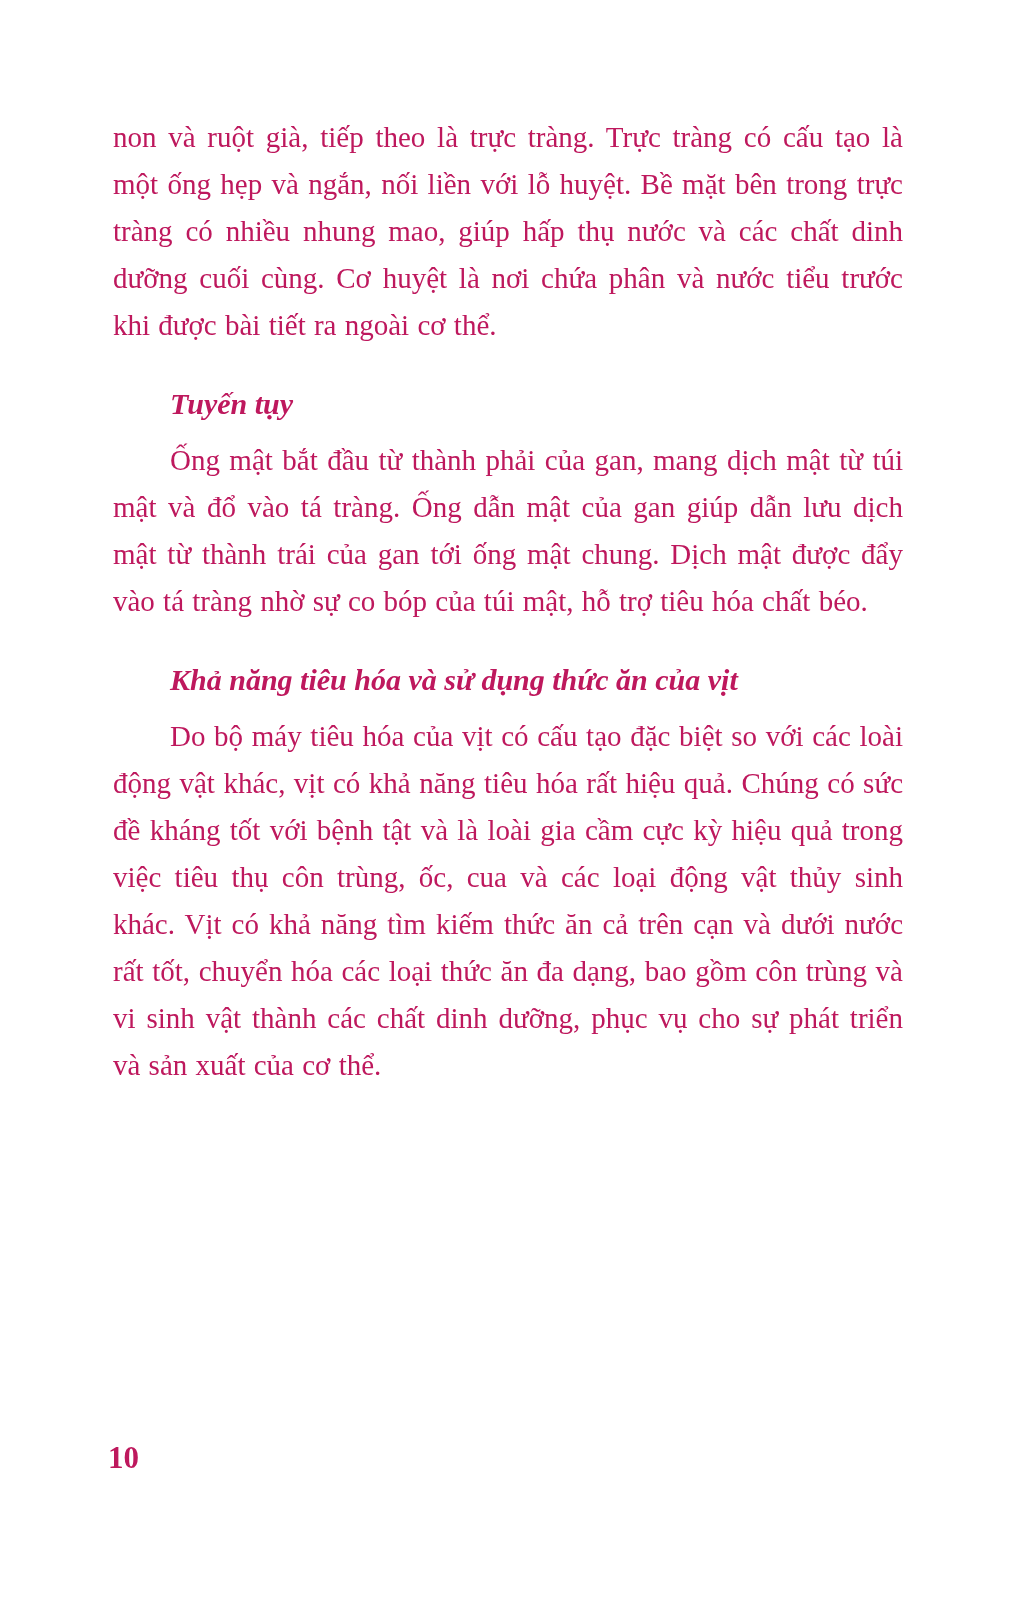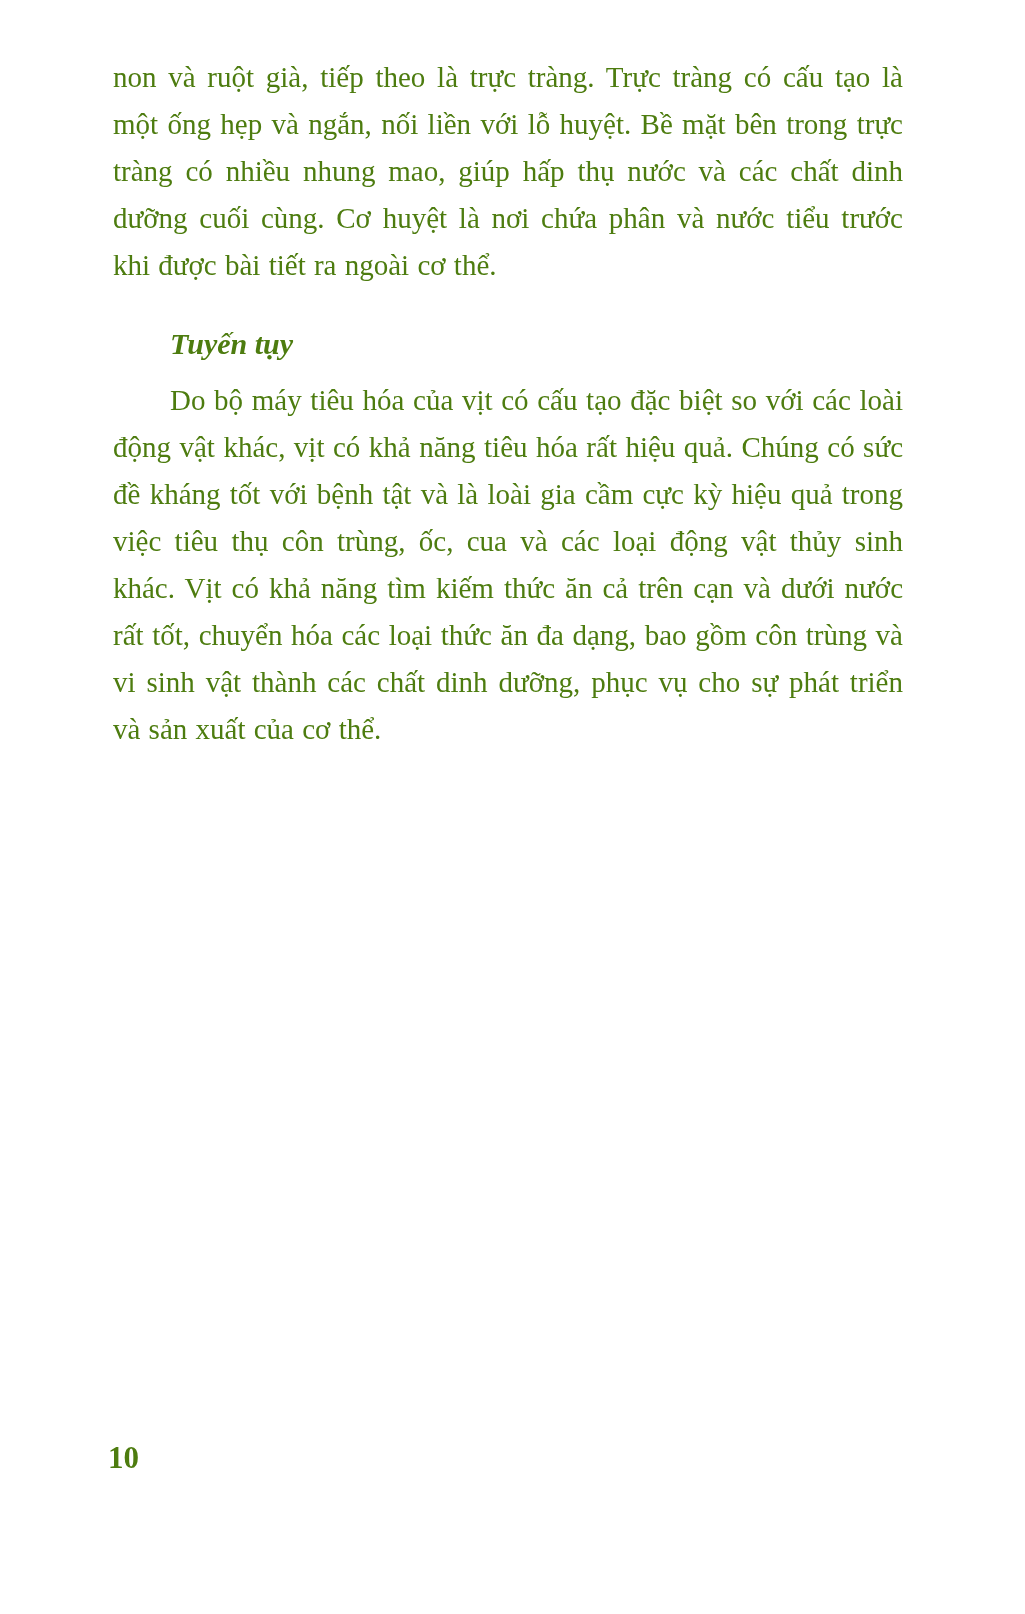--- a/index.html
+++ b/index.html
@@ -6,25 +6,25 @@
     margin: 0;
     padding: 0;
     background: #ffffff;
   }
   .page {
     position: relative;
     box-sizing: border-box;
     width: 1025px;
     height: 1614px;
     background: #ffffff;
-    padding: 54px 122px 0 113px;
+    padding: 114px 122px 0 113px;
     font-family: "Liberation Serif", "DejaVu Serif", serif;
     font-size: 29px;
     line-height: 47px;
-    color: #4d7c0f;
+    color: #be185d;
     overflow: hidden;
   }
   .para {
     margin: 0;
     text-align: justify;
     text-indent: 57px;
     word-spacing: 1px;
   }
   .para.continuation {
     text-indent: 0;
@@ -51,19 +51,21 @@
 <body>
 
 <main class="page">
 
   <p class="para continuation">non và ruột già, tiếp theo là trực tràng. Trực tràng có cấu tạo là một ống hẹp và ngắn, nối liền với lỗ huyệt. Bề mặt bên trong trực tràng có nhiều nhung mao, giúp hấp thụ nước và các chất dinh dưỡng cuối cùng. Cơ huyệt là nơi chứa phân và nước tiểu trước khi được bài tiết ra ngoài cơ thể.</p>
 
   <h2 class="heading">Tuyến tụy</h2>
 
 
 
+  <p class="para">Ống mật bắt đầu từ thành phải của gan, mang dịch mật từ túi mật và đổ vào tá tràng. Ống dẫn mật của gan giúp dẫn lưu dịch mật từ thành trái của gan tới ống mật chung. Dịch mật được đẩy vào tá tràng nhờ sự co bóp của túi mật, hỗ trợ tiêu hóa chất béo.</p>
 
+  <h2 class="heading">Khả năng tiêu hóa và sử dụng thức ăn của vịt</h2>
 
   <p class="para">Do bộ máy tiêu hóa của vịt có cấu tạo đặc biệt so với các loài động vật khác, vịt có khả năng tiêu hóa rất hiệu quả. Chúng có sức đề kháng tốt với bệnh tật và là loài gia cầm cực kỳ hiệu quả trong việc tiêu thụ côn trùng, ốc, cua và các loại động vật thủy sinh khác. Vịt có khả năng tìm kiếm thức ăn cả trên cạn và dưới nước rất tốt, chuyển hóa các loại thức ăn đa dạng, bao gồm côn trùng và vi sinh vật thành các chất dinh dưỡng, phục vụ cho sự phát triển và sản xuất của cơ thể.</p>
 
   <footer class="page-number">10</footer>
 
 </main>
 
 </body></html>

